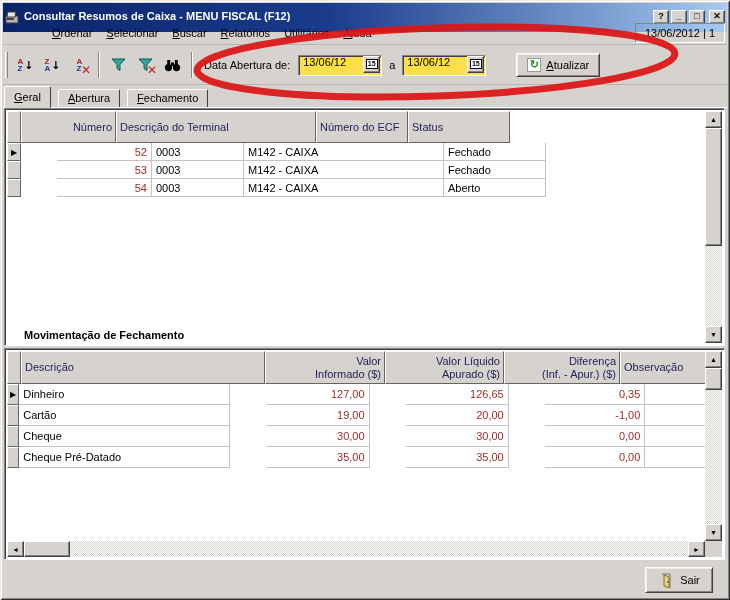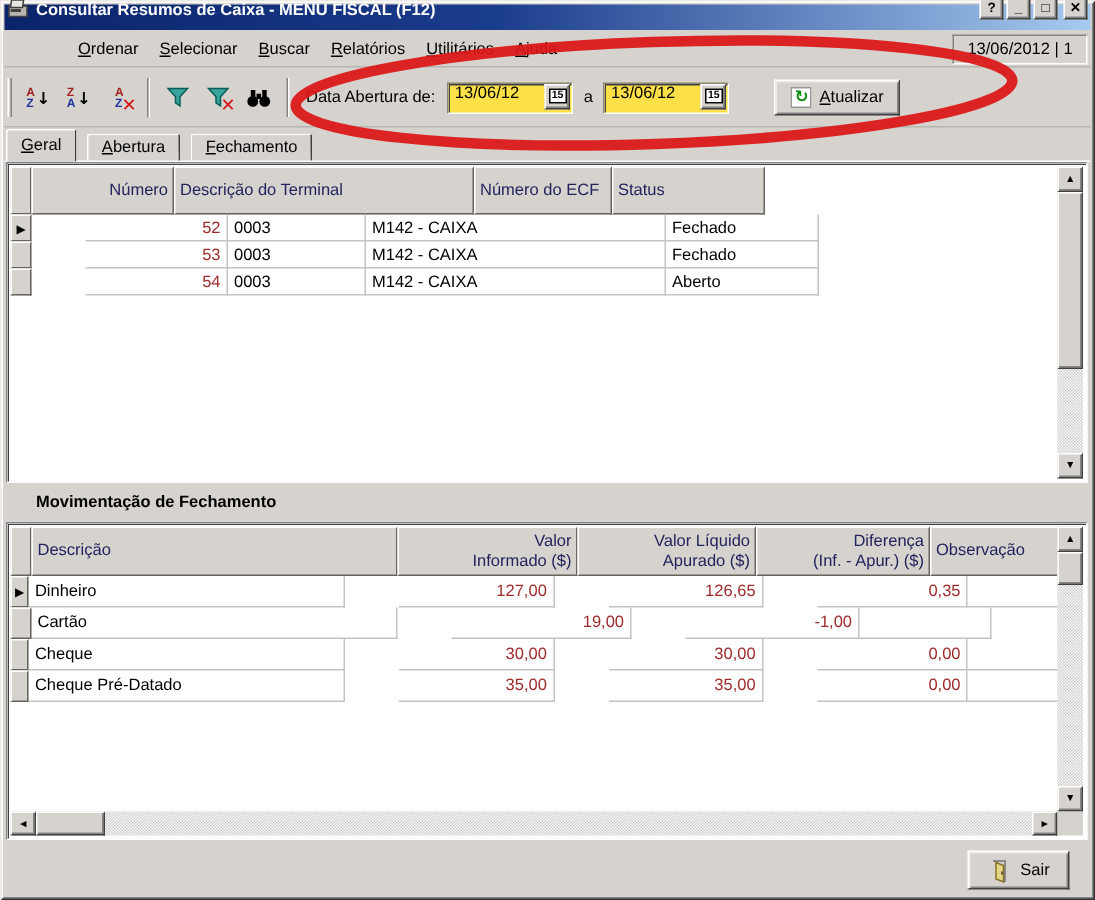--- a/index.html
+++ b/index.html
@@ -8,23 +8,23 @@
 
   .window {
     position:relative; width:730px; height:600px; background:#d6d3ce;
     box-shadow: inset 1px 1px 0 #eceae5, inset -1px -1px 0 #303030,
                 inset 2px 2px 0 #fff, inset -2px -2px 0 #848484;
     overflow:hidden;
   }
 
   
   .titlebar {
-    position:absolute; left:3px; top:3px; width:724px; height:17px;
+    position:absolute; left:3px; top:3px; width:724px; height:29px;
     background:linear-gradient(90deg,#0a246a 0%,#1a3c8c 45%,#a6caf0 100%);
-    display:flex; align-items:flex-end; padding:7px 2px; color:#fff;
+    display:flex; align-items:flex-start; padding:7px 2px; color:#fff;
   }
   .title-text { font-weight:bold; margin-left:4px; flex:1; white-space:nowrap; overflow:hidden; }
   .tb-btns { display:flex; gap:2px; align-items:center; }
   .tbtn {
     width:16px; height:14px; background:#d6d3ce; color:#000;
     border:1px solid; border-color:#fff #404040 #404040 #fff;
     box-shadow: inset -1px -1px 0 #848484;
     font:bold 9px "Liberation Sans",sans-serif; line-height:11px; text-align:center; cursor:default;
   }
   .tbtn.close { margin-left:2px; }
@@ -92,21 +92,21 @@
   .tab.active { height:22px; padding-top:4px; z-index:3; }
   .page-edge { position:absolute; left:3px; top:107px; width:724px; height:1px; background:#fff; z-index:2; }
 
   
   .grid {
     position:absolute; background:#fff;
     border:1px solid; border-color:#848484 #fff #fff #848484;
     box-shadow: inset 1px 1px 0 #404040;
     overflow:hidden;
   }
-  .grid-top    { left:4px; top:108px; width:721px; height:214px; }
+  .grid-top    { left:4px; top:108px; width:721px; height:238px; }
   .grid-bottom { left:4px; top:348px; width:721px; height:212px; }
   .g-inner { position:absolute; left:2px; top:2px; right:2px; bottom:2px; }
   .hrow { display:flex; }
   .hcell {
     background:#d6d3ce; color:#23235e;
     border-top:1px solid #fff; border-left:1px solid #fff;
     border-right:1px solid #66645f; border-bottom:1px solid #66645f;
     display:flex; flex-direction:column; justify-content:center;
     padding:0 3px; overflow:hidden; white-space:nowrap;
   }
@@ -356,20 +356,21 @@
         <div class="dcell b-c1">Dinheiro</div>
         <div class="dcell b-c2 right red">127,00</div>
         <div class="dcell b-c3 right red">126,65</div>
         <div class="dcell b-c4 right red">0,35</div>
         <div class="dcell b-c5"></div>
       </div>
       <div class="drow">
         <div class="selcell b-c0"></div>
         <div class="dcell b-c1">Cartão</div>
         <div class="dcell b-c2 right red">19,00</div>
+        <div class="dcell b-c3 right red">20,00</div>
         <div class="dcell b-c4 right red">-1,00</div>
         <div class="dcell b-c5"></div>
       </div>
       <div class="drow">
         <div class="selcell b-c0"></div>
         <div class="dcell b-c1">Cheque</div>
         <div class="dcell b-c2 right red">30,00</div>
         <div class="dcell b-c3 right red">30,00</div>
         <div class="dcell b-c4 right red">0,00</div>
         <div class="dcell b-c5"></div>

